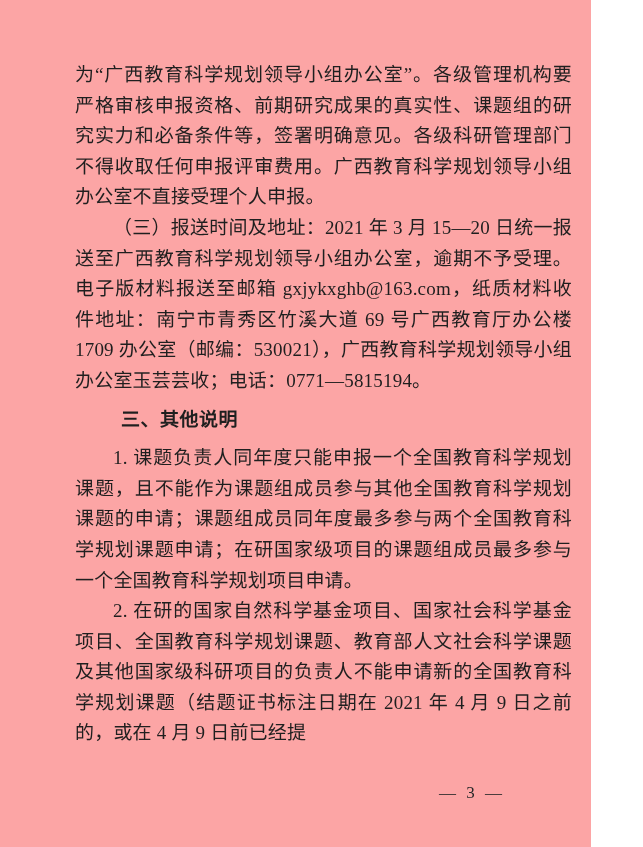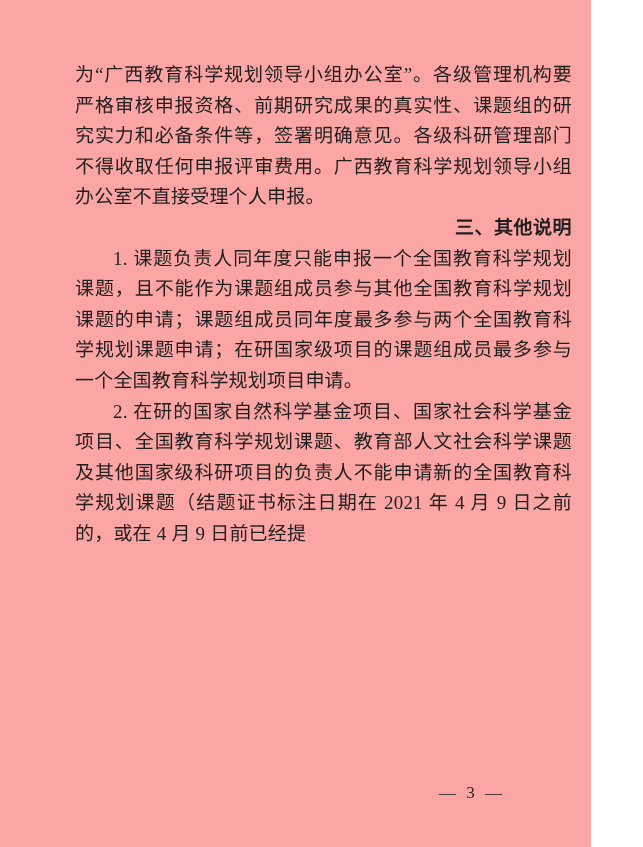--- a/index.html
+++ b/index.html
@@ -29,44 +29,44 @@
     line-height: 30.6px;
     text-align: justify;
     text-justify: inter-ideograph;
     letter-spacing: 0.2px;
     word-break: break-word;
   }
   .indent {
     text-indent: 2em;
   }
   .section-heading {
-    margin: 0;
+    margin: 8px;
     padding: 0;
     font-size: 19px;
     line-height: 30.6px;
     font-weight: bold;
     font-family: "Liberation Sans", "DejaVu Sans", sans-serif;
     text-indent: 2em;
     letter-spacing: 0.5px;
-    text-align: right;
   }
   .page-footer {
     position: absolute;
     right: 86px;
     bottom: 44px;
     font-size: 17px;
     letter-spacing: 3px;
     color: #2a2a2a;
     font-family: "Liberation Serif", "DejaVu Serif", serif;
   }
 </style>
 </head>
 <body>
 
 <div class="page">
   <div class="content">
     <p class="para">为“广西教育科学规划领导小组办公室”。各级管理机构要严格审核申报资格、前期研究成果的真实性、课题组的研究实力和必备条件等，签署明确意见。各级科研管理部门不得收取任何申报评审费用。广西教育科学规划领导小组办公室不直接受理个人申报。</p>
+    <p class="para indent">（三）报送时间及地址：2021 年 3 月 15—20 日统一报送至广西教育科学规划领导小组办公室，逾期不予受理。电子版材料报送至邮箱 gxjykxghb@163.com，纸质材料收件地址：南宁市青秀区竹溪大道 69 号广西教育厅办公楼 1709 办公室（邮编：530021），广西教育科学规划领导小组办公室玉芸芸收；电话：0771—5815194。</p>
     <h3 class="section-heading">三、其他说明</h3>
     <p class="para indent">1. 课题负责人同年度只能申报一个全国教育科学规划课题，且不能作为课题组成员参与其他全国教育科学规划课题的申请；课题组成员同年度最多参与两个全国教育科学规划课题申请；在研国家级项目的课题组成员最多参与一个全国教育科学规划项目申请。</p>
     <p class="para indent">2. 在研的国家自然科学基金项目、国家社会科学基金项目、全国教育科学规划课题、教育部人文社会科学课题及其他国家级科研项目的负责人不能申请新的全国教育科学规划课题（结题证书标注日期在 2021 年 4 月 9 日之前的，或在 4 月 9 日前已经提</p>
   </div>
   <div class="page-footer">— 3 —</div>
 </div>
 
 </body></html>

